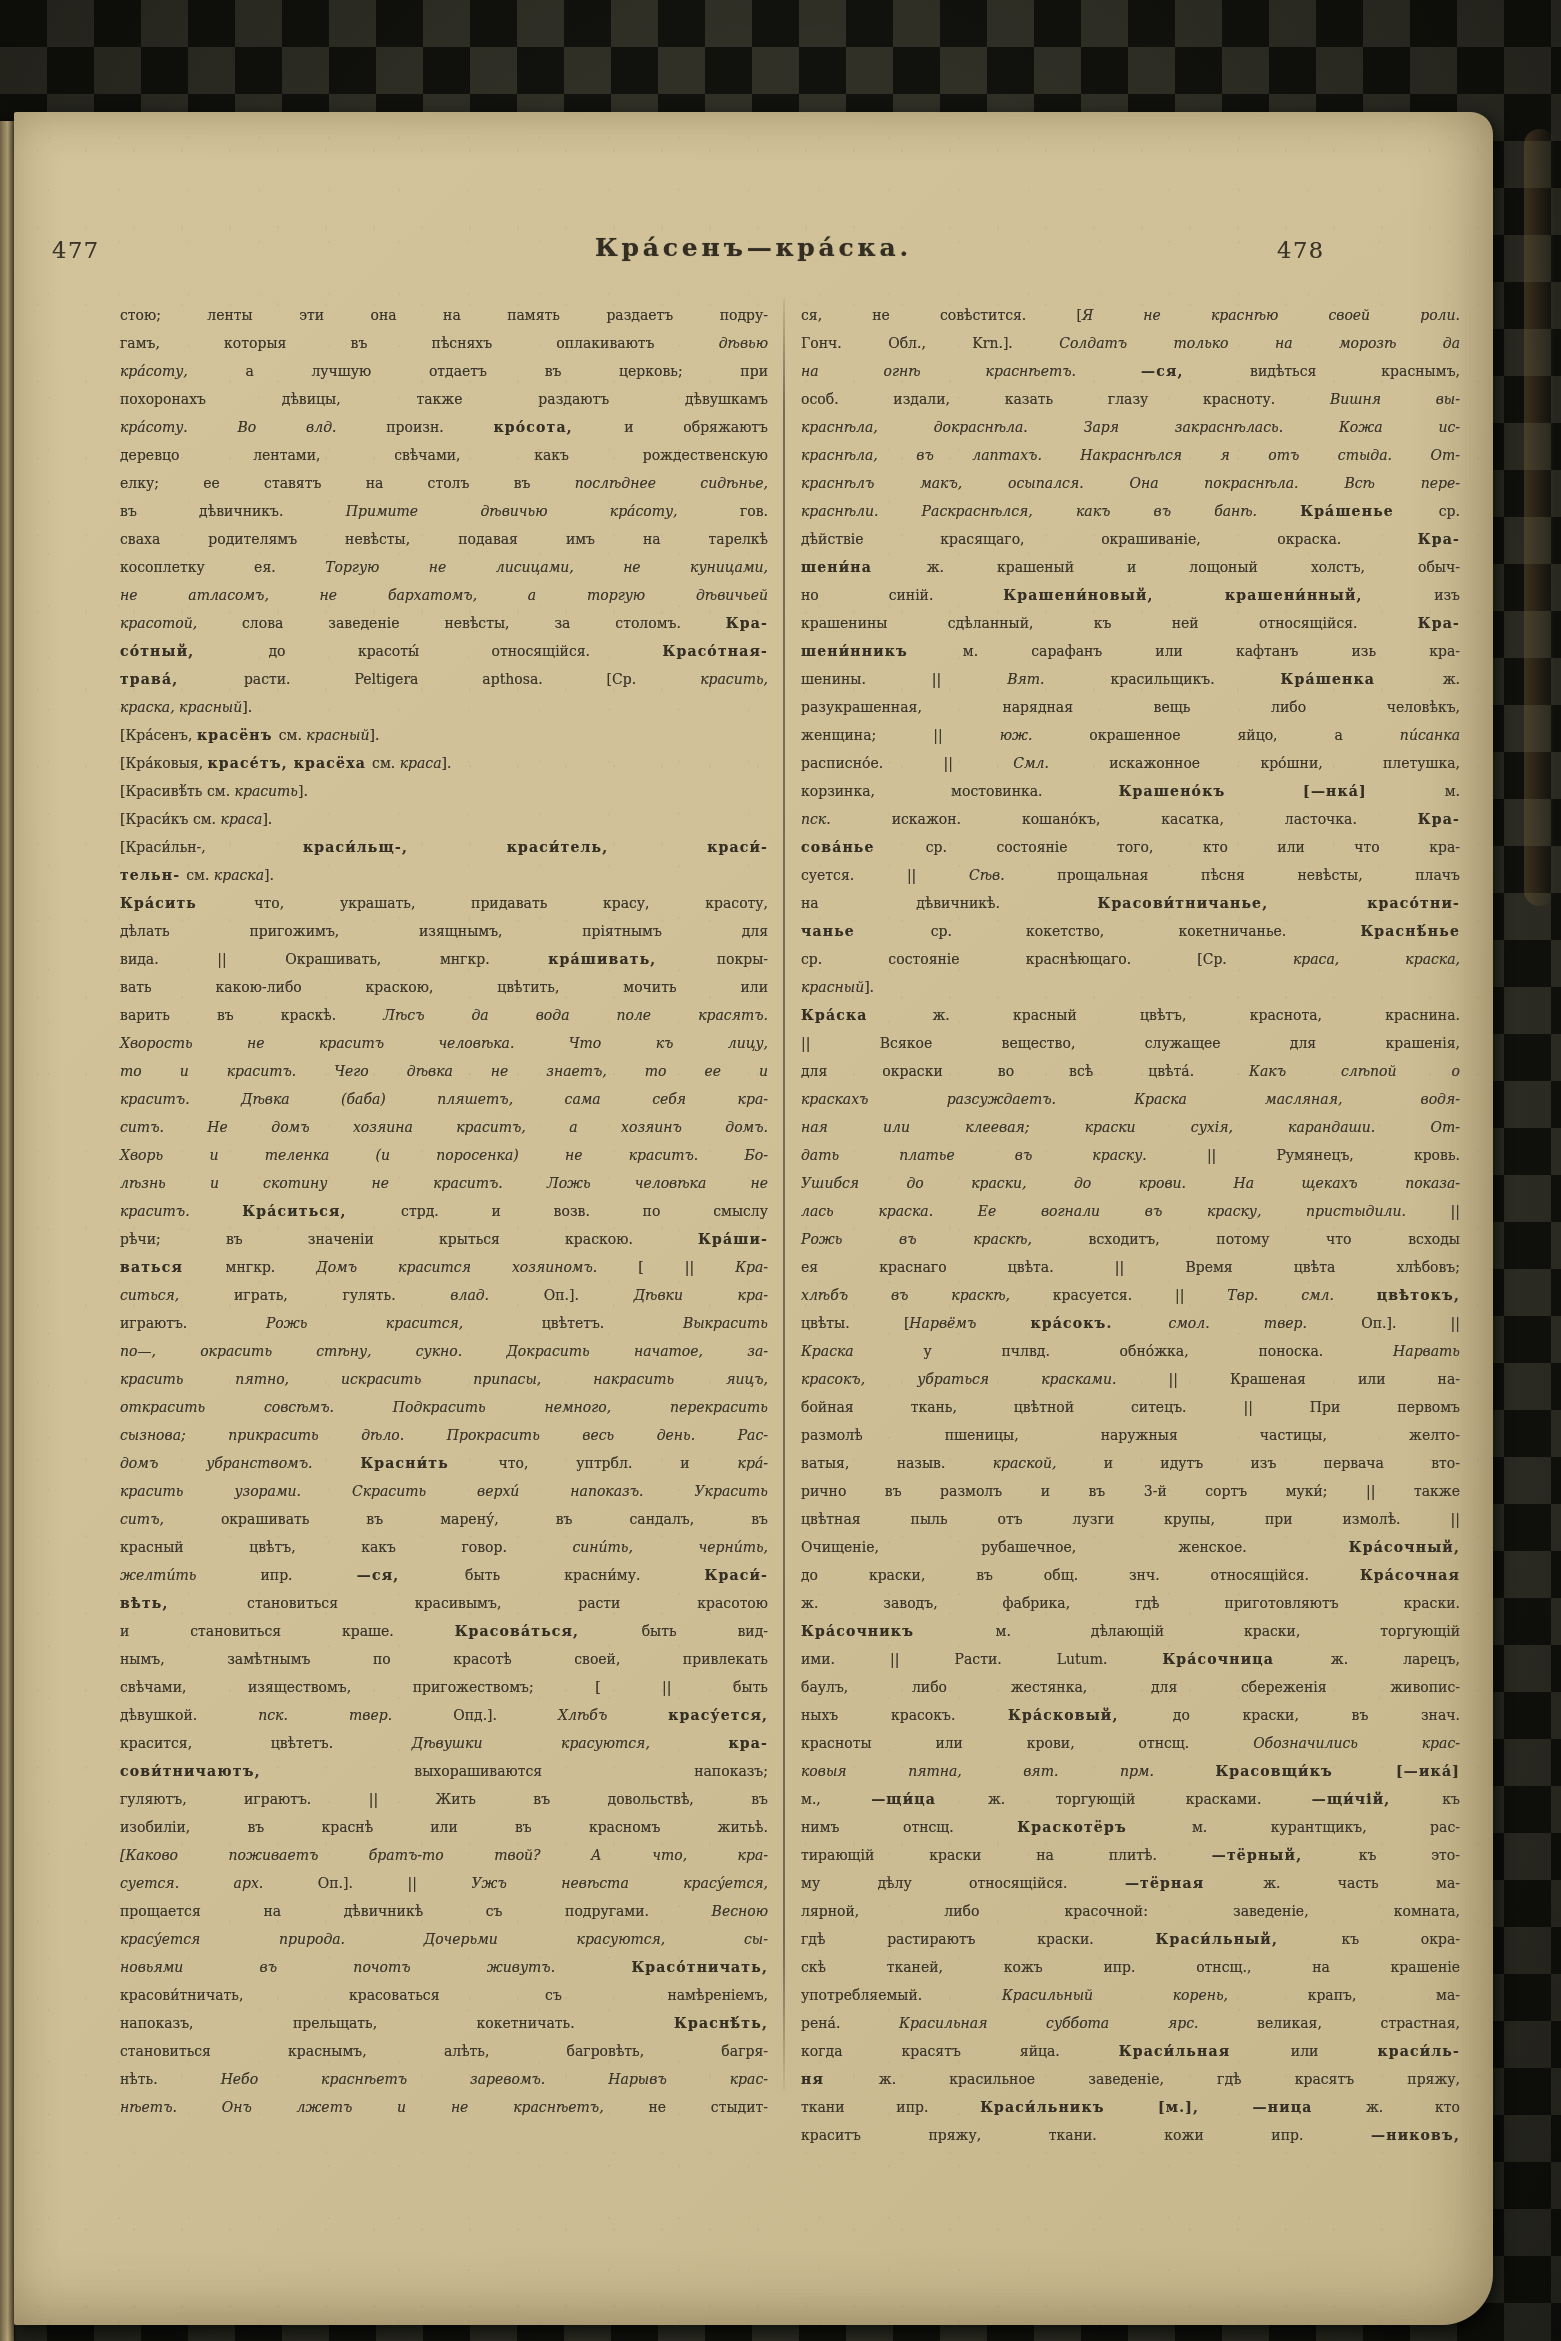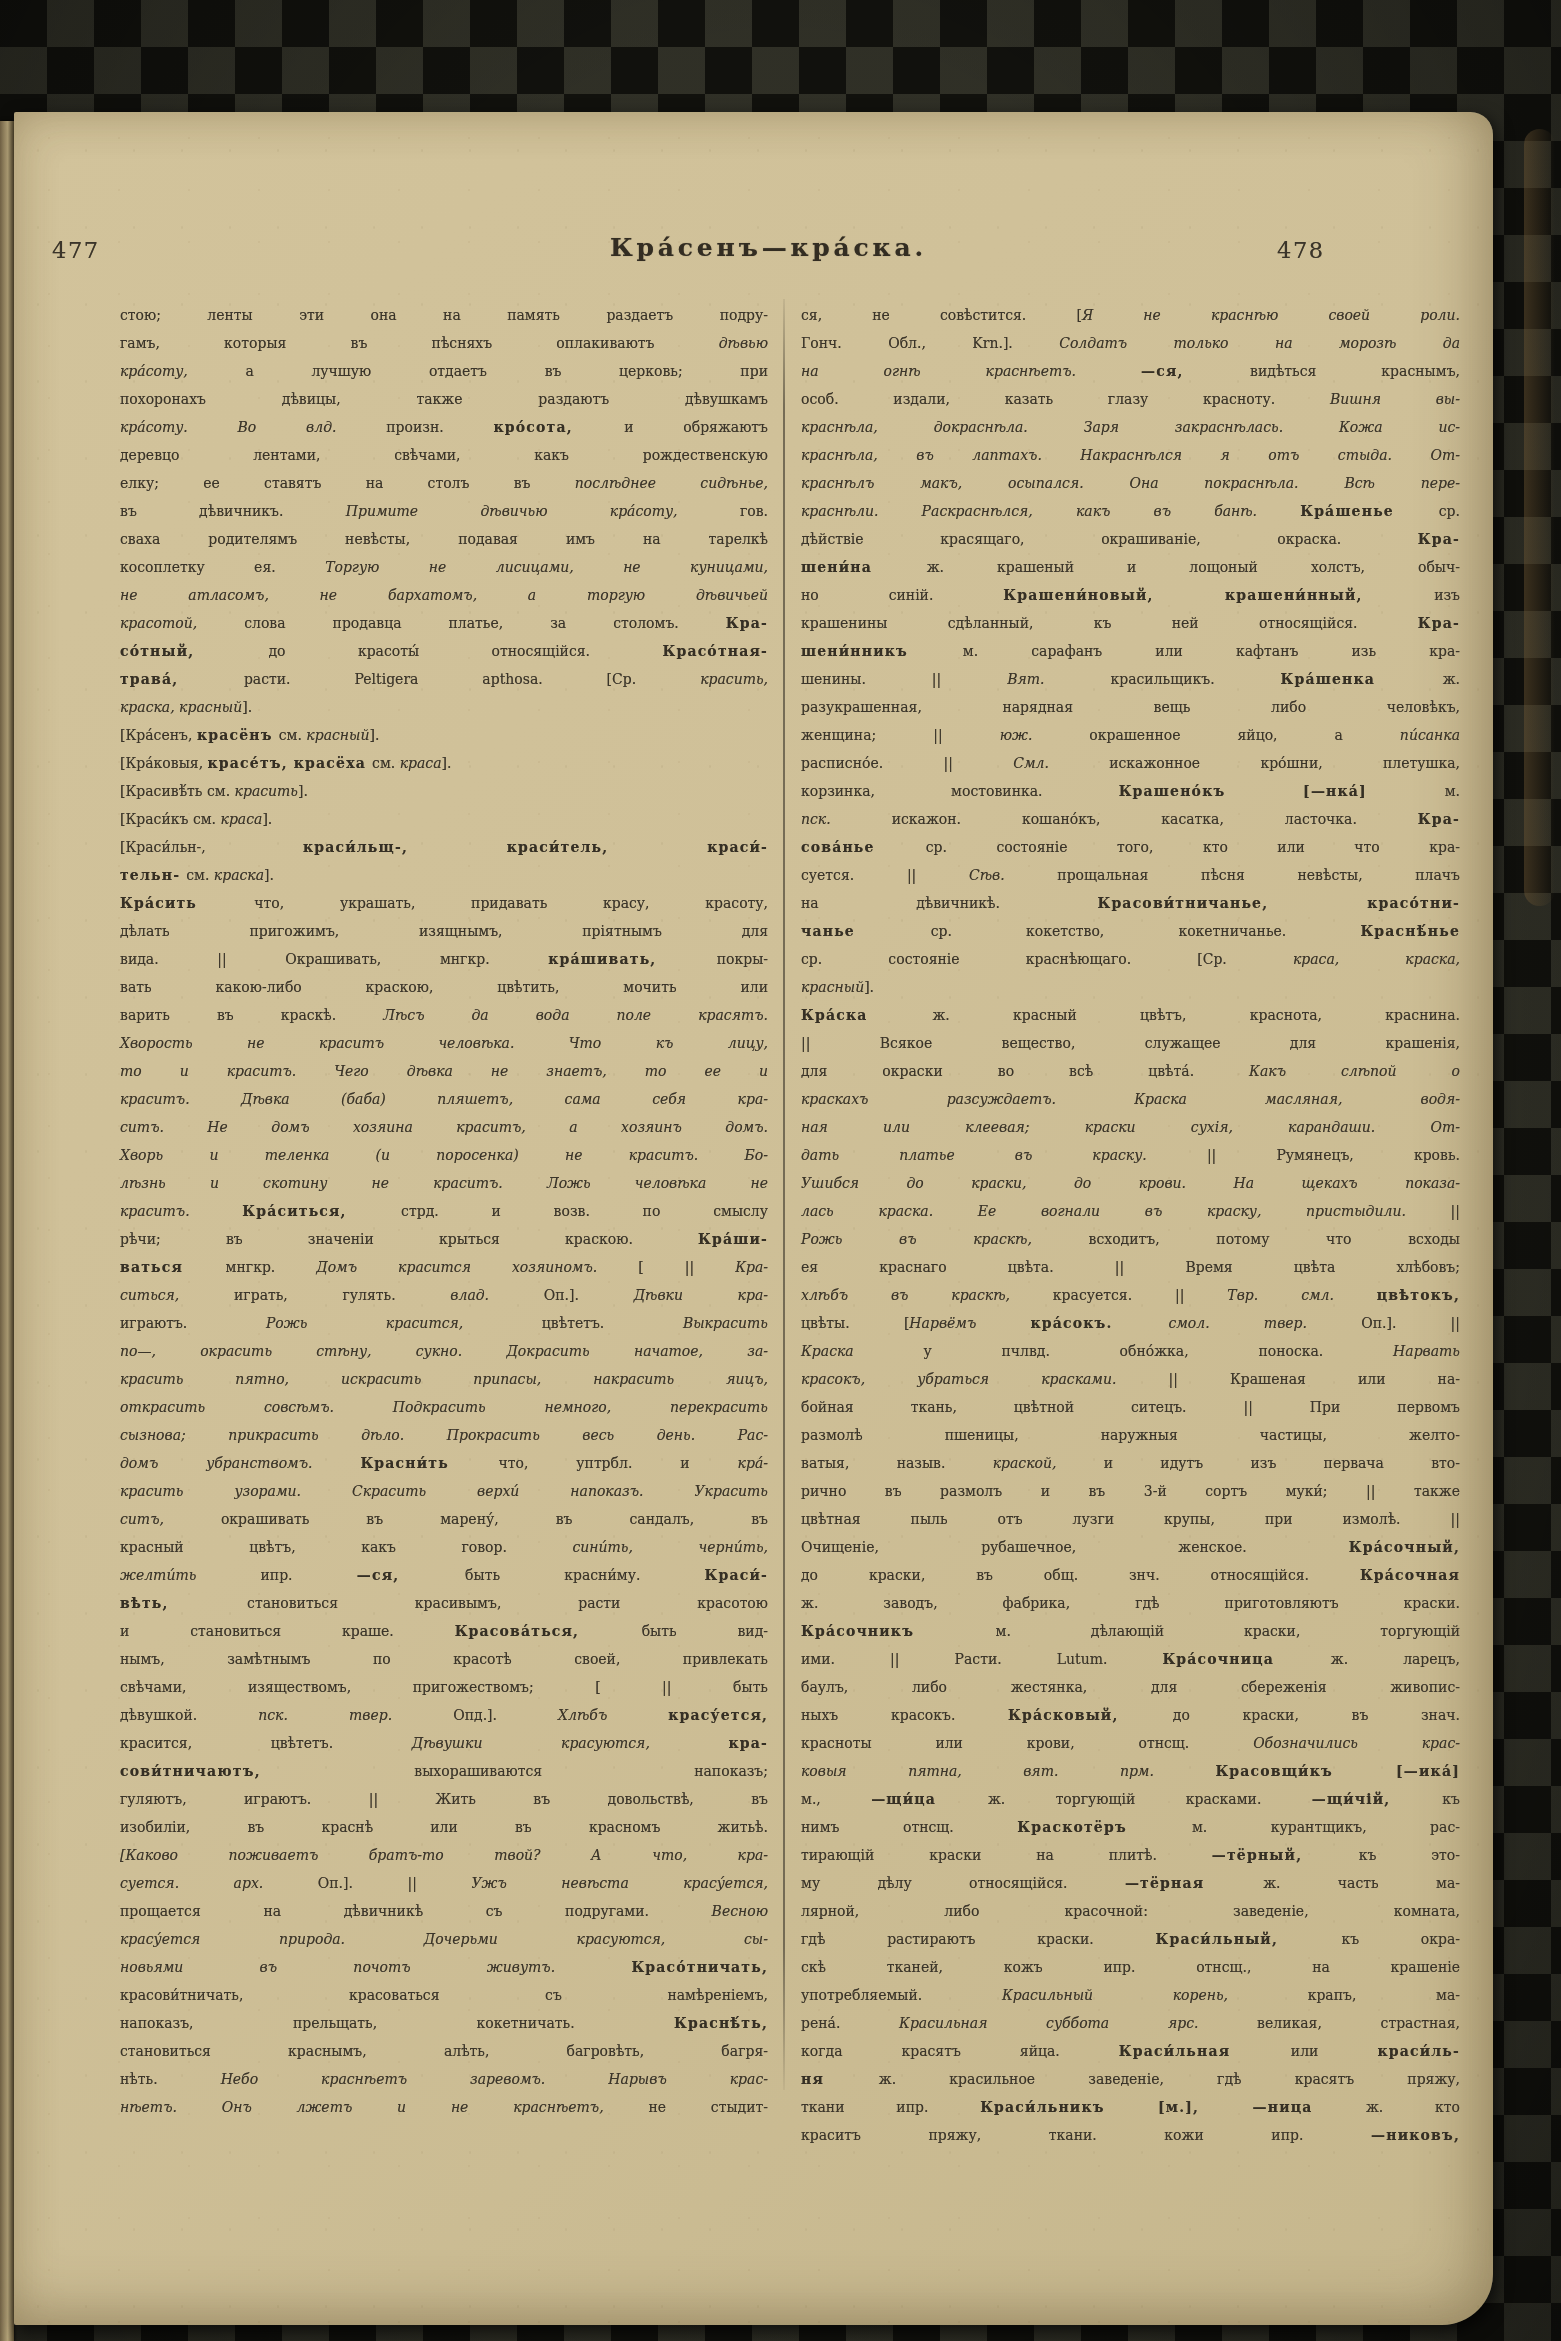--- a/index.html
+++ b/index.html
@@ -55,21 +55,20 @@
   .pnum{
     position:absolute;top:125px;font-size:22.5px;color:var(--ink);
     letter-spacing:1.6px;text-shadow:0 0 0.6px rgba(50,44,34,.5);text-align:right;
   }
   .pnum.left{left:38px;}
   .pnum.right{left:1263px;}
   .ptitle{
     position:absolute;top:121px;left:0;width:100%;text-align:center;
     font-size:25px;font-weight:700;letter-spacing:3.8px;color:#332d22;
     text-shadow:0 0 0.8px rgba(50,44,34,.55);
-    margin-left:15px;
   }
   .divider{
     position:absolute;left:769px;top:187px;width:1.6px;height:1791px;
     background:linear-gradient(180deg,rgba(87,80,63,.15),var(--divider) 6%,var(--divider) 92%,rgba(87,80,63,.1));
     opacity:.75;
   }
   .col{
     position:absolute;top:189px;color:var(--ink);
     font-size:14px;text-shadow:0 0 0.6px rgba(55,48,36,.5);
   }
@@ -101,21 +100,21 @@
         <div class="line"><span class="n">гамъ, которыя въ пѣсняхъ оплакиваютъ </span><span class="i">дѣвью</span></div>
         <div class="line"><span class="i">кра́соту, </span><span class="n">а лучшую отдаетъ въ церковь; при</span></div>
         <div class="line"><span class="n">похоронахъ дѣвицы, также раздаютъ дѣвушкамъ</span></div>
         <div class="line"><span class="i">кра́соту. Во влд. </span><span class="n">произн. </span><span class="b">кро́сота, </span><span class="n">и обряжаютъ</span></div>
         <div class="line"><span class="n">деревцо лентами, свѣчами, какъ рождественскую</span></div>
         <div class="line"><span class="n">елку; ее ставятъ на столъ въ </span><span class="i">послѣднее сидѣнье,</span></div>
         <div class="line"><span class="n">въ дѣвичникъ. </span><span class="i">Примите дѣвичью кра́соту, </span><span class="n">гов.</span></div>
         <div class="line"><span class="n">сваха родителямъ невѣсты, подавая имъ на тарелкѣ</span></div>
         <div class="line"><span class="n">косоплетку ея. </span><span class="i">Торгую не лисицами, не куницами,</span></div>
         <div class="line"><span class="i">не атласомъ, не бархатомъ, а торгую дѣвичьей</span></div>
-        <div class="line"><span class="i">красотой, </span><span class="n">слова продавца платье, за столомъ. </span><span class="b">Кра-</span></div>
+        <div class="line"><span class="i">красотой, </span><span class="n">слова заведеніе невѣсты, за столомъ. </span><span class="b">Кра-</span></div>
         <div class="line"><span class="b">со́тный, </span><span class="n">до красоты́ относящійся. </span><span class="b">Красо́тная-</span></div>
         <div class="line"><span class="b">трава́, </span><span class="n">расти. Peltigera apthosa. [Ср. </span><span class="i">красить,</span></div>
         <div class="line nj"><span class="i">краска, красный</span><span class="n">].</span></div>
         <div class="line nj"><span class="n">[Кра́сенъ, </span><span class="b">красёнъ </span><span class="n">см. </span><span class="i">красный</span><span class="n">].</span></div>
         <div class="line nj"><span class="n">[Кра́ковыя, </span><span class="b">красе́тъ, красёха </span><span class="n">см. </span><span class="i">краса</span><span class="n">].</span></div>
         <div class="line nj"><span class="n">[Красивѣ́ть см. </span><span class="i">красить</span><span class="n">].</span></div>
         <div class="line nj"><span class="n">[Краси́къ см. </span><span class="i">краса</span><span class="n">].</span></div>
         <div class="line"><span class="n">[Краси́льн-, </span><span class="b">краси́льщ-, краси́тель, краси́-</span></div>
         <div class="line nj"><span class="b">тельн- </span><span class="n">см. </span><span class="i">краска</span><span class="n">].</span></div>
         <div class="line"><span class="b">Кра́сить </span><span class="n">что, украшать, придавать красу, красоту,</span></div>

